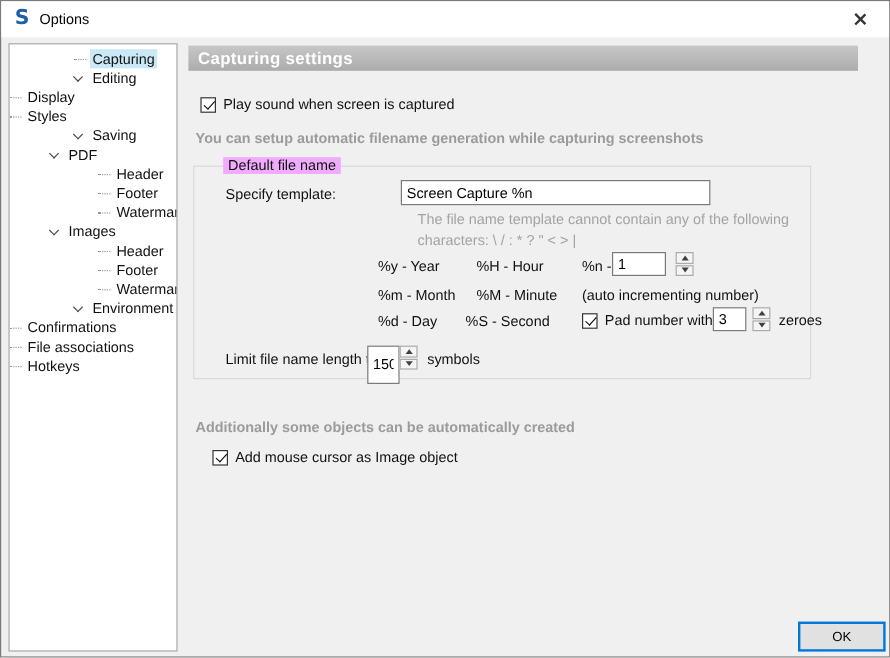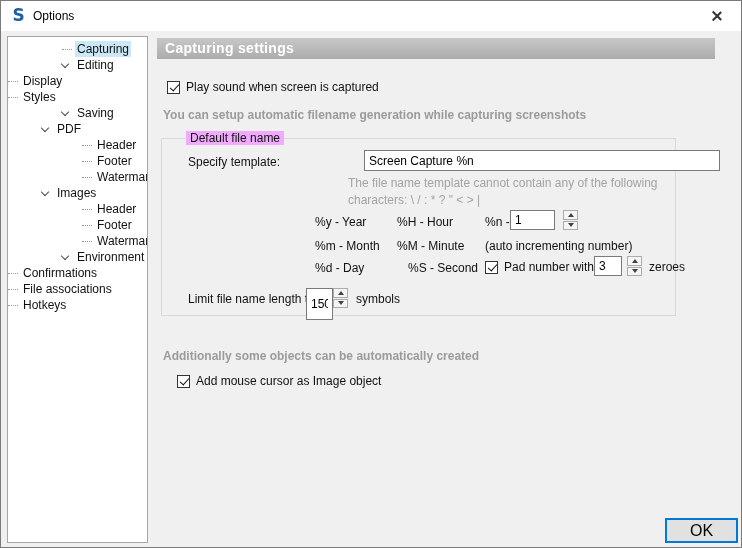--- a/index.html
+++ b/index.html
@@ -84,21 +84,21 @@
   .spin .sbtn {
     flex:1; background:#f5f5f5; border:1px solid #ababab;
     display:flex; align-items:center; justify-content:center; cursor:pointer;
   }
   .tri-up { width:0; height:0; border-left:3px solid transparent; border-right:3px solid transparent; border-bottom:4px solid #404040; }
   .tri-dn { width:0; height:0; border-left:3px solid transparent; border-right:3px solid transparent; border-top:4px solid #404040; }
 
   .ok-btn {
     position:absolute; left:664px; top:517px; width:73px; height:25px;
     background:#e1e1e1; border:2px solid #0078d7; font-family:"Liberation Sans", sans-serif;
-    font-size:16px; color:#000; cursor:pointer;
+    font-size:11px; color:#000; cursor:pointer;
   }
 </style>
 </head>
 <body>
 
 <div class="window">
 
   <div class="titlebar">
     <span class="app-icon">S</span>
     <span class="win-title">Options</span>
@@ -184,34 +184,34 @@
     <span class="cb checked"></span>
     <span>Play sound when screen is captured</span>
   </div>
 
   <div class="gray-heading" style="left:162px; top:107px;">You can setup automatic filename generation while capturing screenshots</div>
 
   <div class="groupbox">
     <span class="legend">Default file name</span>
 
     <span class="gb-abs" style="left:26px; top:16px;">Specify template:</span>
-    <input class="txt-input" style="left: 202px; top: 11px; width: 356px;" value="Screen Capture %n">
+    <input class="txt-input" style="left: 172px; top: 11px; width: 258px;" value="Screen Capture %n">
 
     <div class="gb-abs hint" style="left:186px; top:36px;">
       <div>The file name template cannot contain any of the following</div>
       <div>characters:  \ / : * ? " &lt; &gt; |</div>
     </div>
 
     <span class="gb-abs" style="left:153px; top:76px;">%y - Year</span>
     <span class="gb-abs" style="left:153px; top:100px;">%m - Month</span>
     <span class="gb-abs" style="left:153px; top:122px;">%d - Day</span>
 
     <span class="gb-abs" style="left:235px; top:76px;">%H - Hour</span>
     <span class="gb-abs" style="left:235px; top:100px;">%M - Minute</span>
-    <span class="gb-abs" style="left:246px; top:122px;">%S - Second</span>
+    <span class="gb-abs" style="left:226px; top:122px;">%S - Second</span>
 
     <span class="gb-abs" style="left:323px; top:76px;">%n -</span>
     <input class="txt-input" style="left: 348px; top: 71px; width: 45px; height: 20px;" value="1">
     <span class="spin" style="left:401px; top:71px; height:20px;">
       <span class="sbtn">
           <span class="tri-up"></span>
         </span>
       <span class="sbtn">
           <span class="tri-dn"></span>
         </span>

